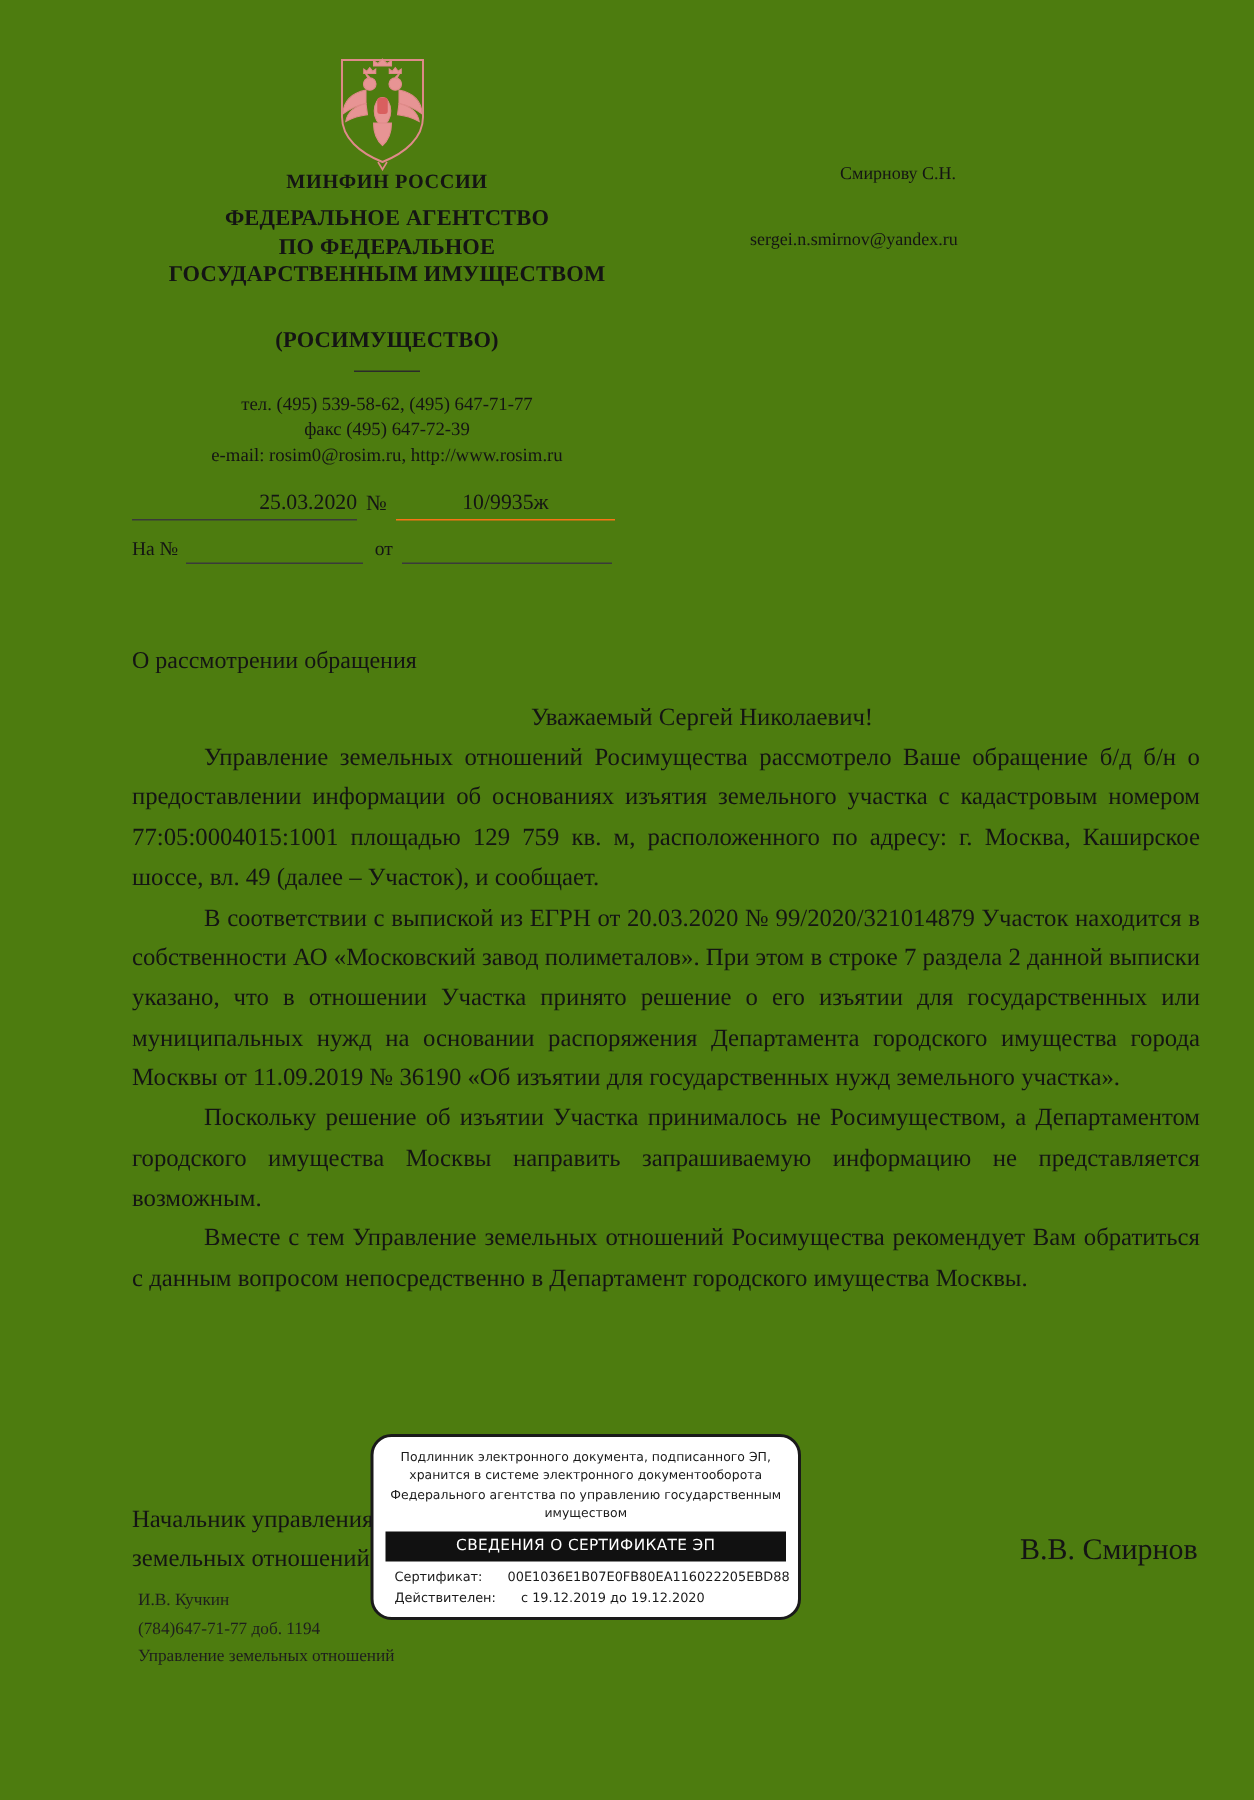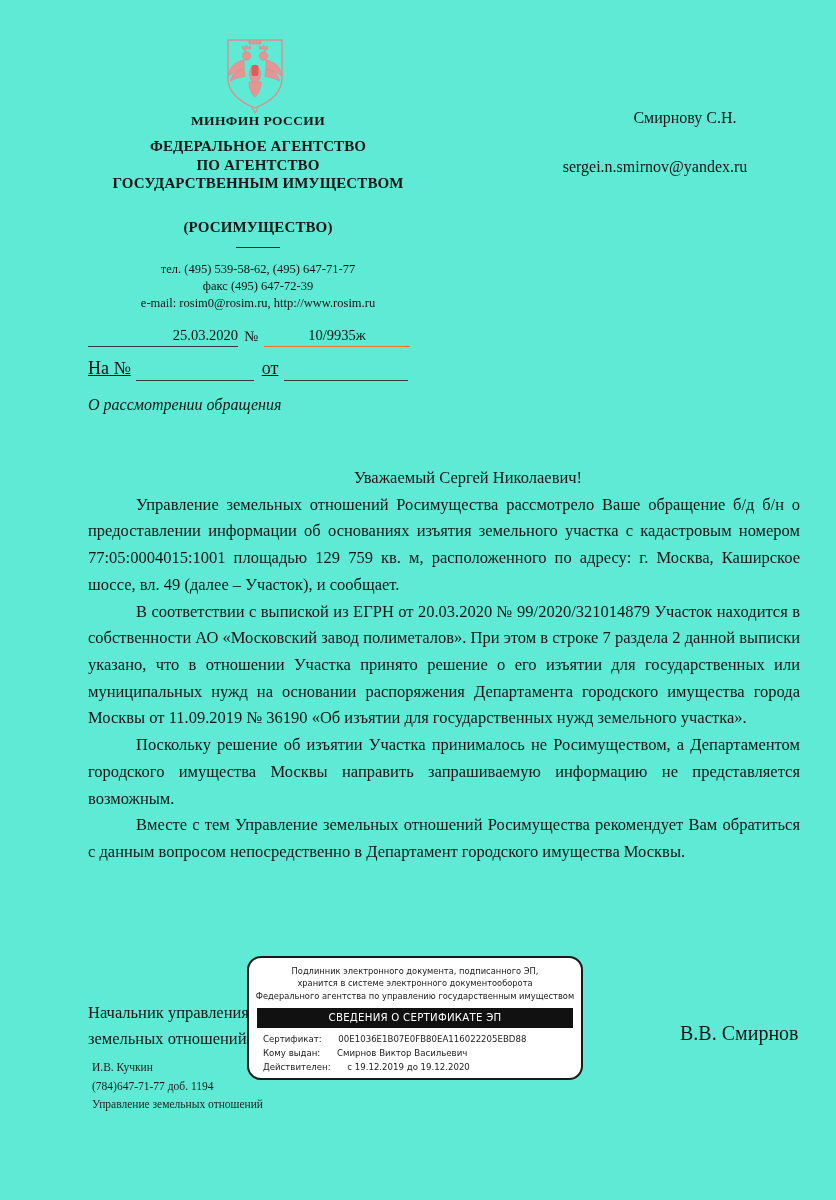--- a/index.html
+++ b/index.html
@@ -4,21 +4,21 @@
 <style>
   html, body {
     margin: 0;
     padding: 0;
     background: #ffffff;
   }
   .page {
     position: relative;
     width: 836px;
     height: 1200px;
-    background: #5eead4;
+    background: #4d7c0f;
     overflow: hidden;
     font-family: "Liberation Serif", "DejaVu Serif", serif;
     color: #141414;
   }
 
   
   .emblem {
     position: absolute;
     left: 218px;
     top: 34px;
@@ -88,57 +88,54 @@
     flex: 1 1 auto;
     border-bottom: 1px solid #f97316;
     text-align: center;
     padding-bottom: 2px;
   }
   .onref {
     position: absolute;
     left: 88px;
     top: 358px;
     width: 320px;
-    font-size: 18px;
+    font-size: 13px;
     display: flex;
     align-items: flex-end;
-    text-decoration: underline;
   }
   .onref-label { padding-bottom: 2px; }
   .onref-blank1 {
     flex: 0 0 118px;
     border-bottom: 1px solid #3a3a3a;
     margin-left: 5px;
   }
   .onref-ot { padding: 0 6px 2px 8px; }
   .onref-blank2 {
     flex: 1 1 auto;
     border-bottom: 1px solid #3a3a3a;
   }
 
   
   .addressee {
     position: absolute;
     left: 500px;
     top: 108px;
     width: 310px;
-    font-size: 16px;
+    font-size: 12px;
     line-height: 1.3;
-    text-align: center;
   }
   .addr-name { margin-left: 60px; }
   .addr-email { margin-top: 28px; }
 
   
   .subject {
     position: absolute;
     left: 88px;
-    top: 396px;
+    top: 432px;
     font-size: 16px;
-    font-style: italic;
   }
 
   
   .body {
     position: absolute;
     left: 88px;
     top: 465px;
     width: 712px;
     font-size: 16.5px;
     line-height: 1.62;
@@ -177,21 +174,21 @@
     font-size: 11.5px;
     line-height: 1.62;
     color: #1e1e1e;
   }
 
   
   .es-stamp {
     position: absolute;
     left: 247px;
     top: 956px;
-    width: 336px;
+    width: 287px;
     height: 124px;
     border: 2.5px solid #1a1a1a;
     border-radius: 14px;
     background: #ffffff;
     box-sizing: border-box;
     font-family: "DejaVu Sans", "Liberation Sans", sans-serif;
   }
   .es-note {
     text-align: center;
     font-size: 8.3px;
@@ -252,21 +249,21 @@
       <g fill="#d95f5f">
         <rect x="33.5" y="31" width="7" height="11" rx="2"></rect>
       </g>
     </svg>
   </div>
 
   <div class="letterhead">
     <div class="lh-minfin">МИНФИН РОССИИ</div>
     <div class="lh-agency">
       <div>ФЕДЕРАЛЬНОЕ АГЕНТСТВО</div>
-      <div>ПО АГЕНТСТВО</div>
+      <div>ПО ФЕДЕРАЛЬНОЕ</div>
       <div>ГОСУДАРСТВЕННЫМ ИМУЩЕСТВОМ</div>
     </div>
     <div class="lh-short">(РОСИМУЩЕСТВО)</div>
     <div class="lh-rule"></div>
     <div class="lh-contacts">
       <div>тел. (495) 539-58-62, (495) 647-71-77</div>
       <div>факс (495) 647-72-39</div>
       <div>e-mail: rosim0@rosim.ru, http://www.rosim.ru</div>
     </div>
   </div>
@@ -311,24 +308,20 @@
       <div>хранится в системе электронного документооборота</div>
       <div>Федерального агентства по управлению государственным имуществом</div>
     </div>
     <div class="es-title-bar">СВЕДЕНИЯ О СЕРТИФИКАТЕ ЭП</div>
     <div class="es-fields">
       <div class="row">
         <span class="lbl">Сертификат:</span>
         <span class="val">00E1036E1B07E0FB80EA116022205EBD88</span>
       </div>
       <div class="row">
-        <span class="lbl">Кому выдан:</span>
-        <span class="val">Смирнов Виктор Васильевич</span>
-      </div>
-      <div class="row">
         <span class="lbl">Действителен:</span>
         <span class="val">с 19.12.2019 до 19.12.2020</span>
       </div>
     </div>
   </div>
 
   <div class="executor">
     <div>И.В. Кучкин</div>
     <div>(784)647-71-77 доб. 1194</div>
     <div>Управление земельных отношений</div>

